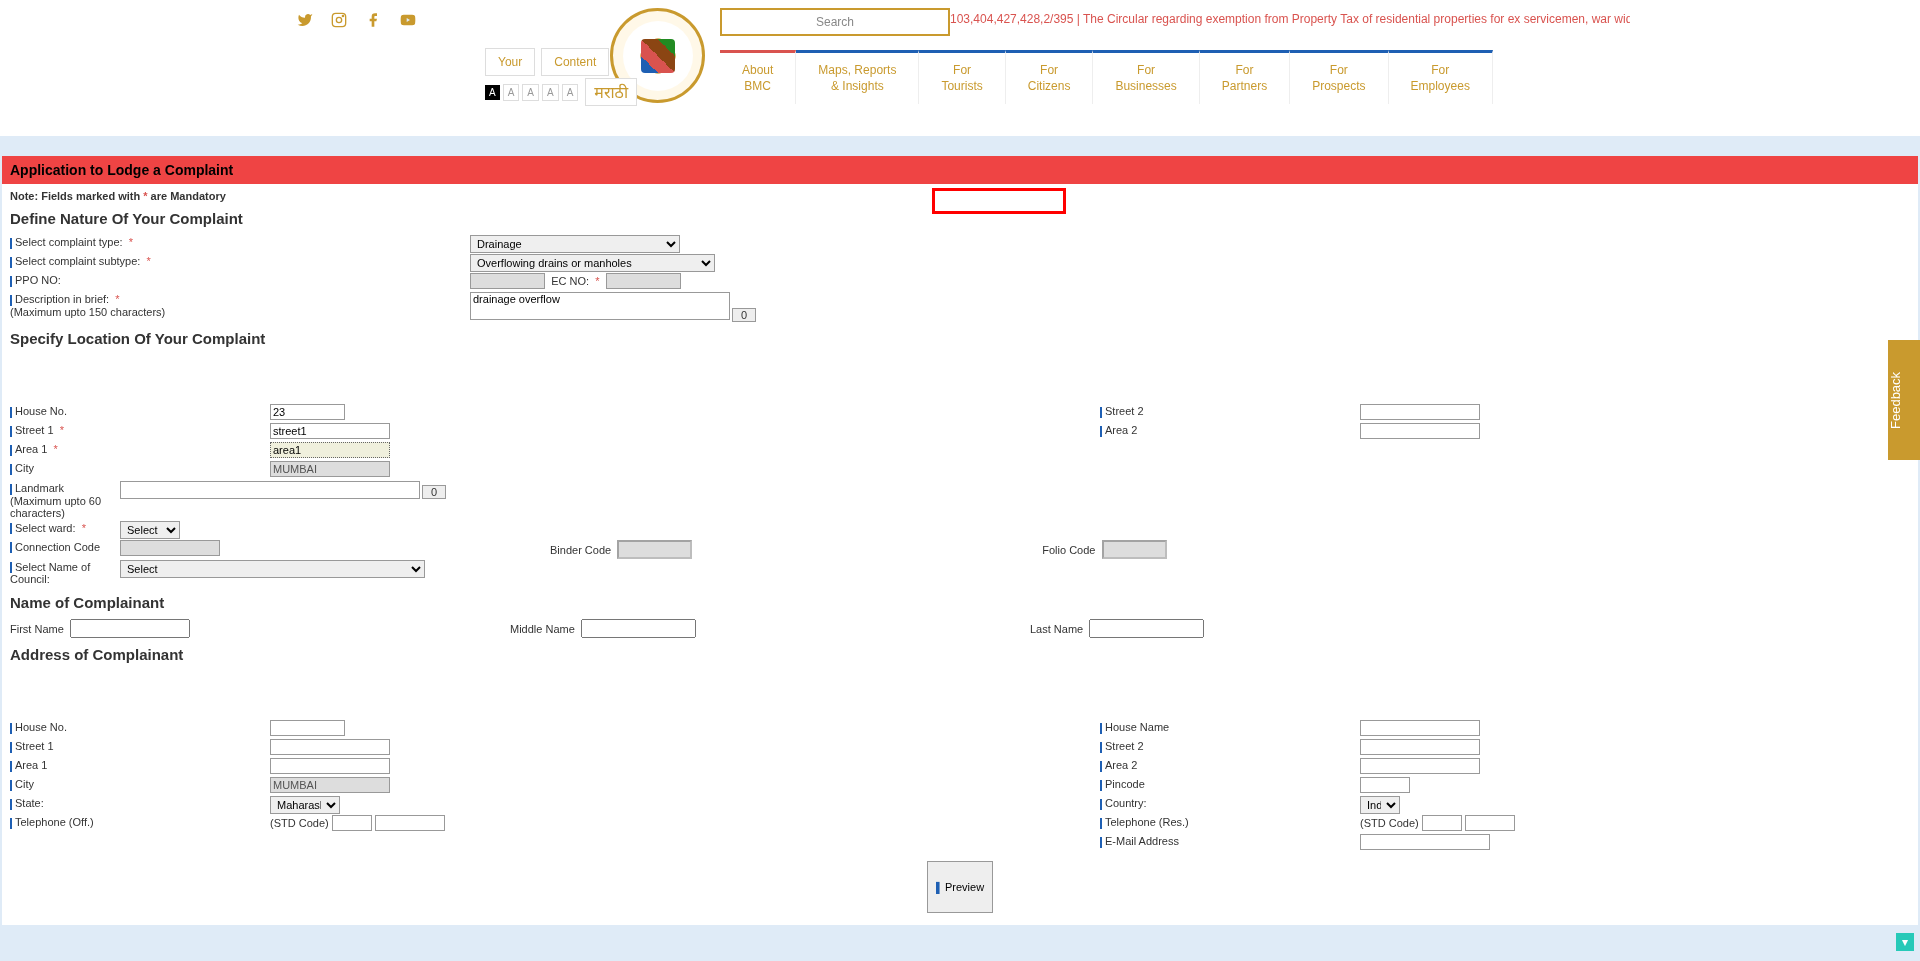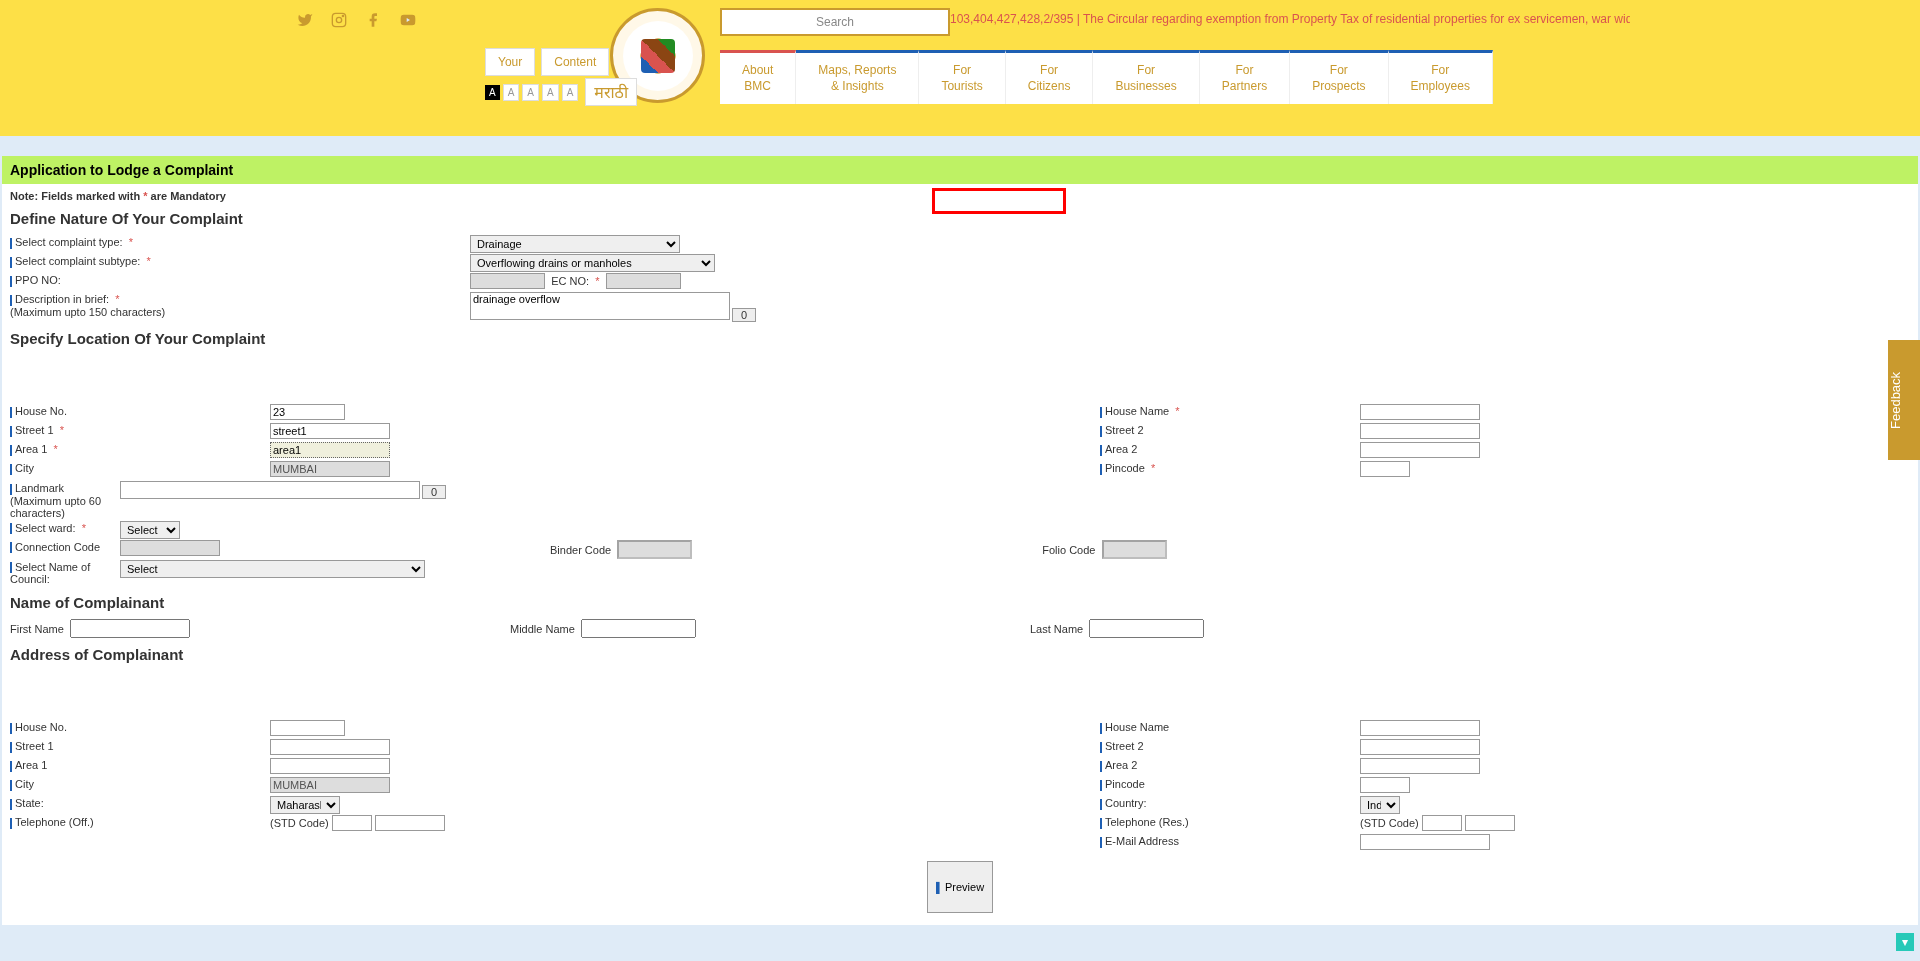--- a/index.html
+++ b/index.html
@@ -1,37 +1,37 @@
 <!DOCTYPE html>
 <html><head>
 <meta charset="utf-8">
 <style>
 * { box-sizing: border-box; margin: 0; padding: 0; }
 body { font-family: Arial, sans-serif; font-size: 11px; background: #dfebf7; color: #333; }
-.header-area { background: #fde047; padding: 8px 0 0 0; }
+.header-area { background: #ffffff; padding: 8px 0 0 0; }
 .header-content { width: 1350px; margin: 0 auto; position: relative; }
 .social-icons { display: flex; gap: 18px; padding: 4px 12px; align-items: center; }
 .social-icons span { color: #c99a2e; font-size: 16px; cursor: pointer; }
 .search-box { position: absolute; top: 0; left: 435px; width: 230px; height: 28px; border: 2px solid #c99a2e; text-align: center; color: #888; font-size: 12px; line-height: 24px; background: #fff; }
 .news-ticker { position: absolute; top: 4px; left: 665px; width: 680px; height: 20px; overflow: hidden; white-space: nowrap; color: #d9534f; font-size: 12px; }
 .logo { position: absolute; top: 0; left: 325px; width: 95px; height: 95px; border-radius: 50%; border: 3px solid #c99a2e; background: #fff8e8; display: flex; align-items: center; justify-content: center; }
 .logo-inner { width: 70px; height: 70px; border-radius: 50%; background: radial-gradient(circle, #fff 30%, #c99a2e 31%, #c99a2e 35%, #fff 36%); position: relative; }
 .logo-inner::after { content: ''; position: absolute; top: 18px; left: 18px; width: 34px; height: 34px; background: linear-gradient(45deg, #1e5fb3 25%, #d9534f 25%, #d9534f 50%, #8b4513 50%, #8b4513 75%, #228b22 75%); border-radius: 4px; }
 .help-content { position: absolute; top: 40px; left: 200px; display: flex; gap: 6px; }
 .help-content .box { background: #fff; padding: 6px 12px; border: 1px solid #ddd; color: #c99a2e; font-size: 12px; cursor: pointer; }
 .font-options { position: absolute; top: 70px; left: 200px; display: flex; gap: 3px; align-items: center; }
 .font-options .fa { background: #000; color: #fff; padding: 2px 4px; font-size: 10px; }
 .font-options .fa2 { background: #fff; border: 1px solid #ddd; padding: 2px 4px; font-size: 10px; color: #999; }
 .font-options .lang { background: #fff; border: 1px solid #ddd; padding: 2px 8px; font-size: 16px; color: #c99a2e; margin-left: 4px; }
 .nav-bar { position: absolute; top: 42px; left: 435px; display: flex; background: #fff; border-top: 3px solid #d9534f; }
 .nav-bar .nav-item { padding: 10px 22px; text-align: center; color: #c99a2e; font-size: 12px; border-top: 3px solid transparent; margin-top: -3px; cursor: pointer; line-height: 1.3; border-right: 1px solid #eee; }
 .nav-bar .nav-item:not(:first-child) { border-top-color: #1e5fb3; }
 .nav-bar .nav-item:first-child { border-top-color: #d9534f; }
 .main-content { background: #fff; margin: 20px 2px 2px 2px; padding: 0; position: relative; }
-.page-title { background: #bef264; padding: 6px 8px; font-weight: bold; font-size: 14px; color: #000; }
+.page-title { background: #ef4444; padding: 6px 8px; font-weight: bold; font-size: 14px; color: #000; }
 .form-area { padding: 4px 8px; }
 .note { font-size: 11px; font-weight: bold; margin: 2px 0; }
 .note .ast { color: #d9534f; }
 .section-title { font-size: 15px; font-weight: bold; margin: 8px 0; }
 .form-row { display: flex; align-items: flex-start; margin: 1px 0; min-height: 18px; }
 .form-label { width: 260px; font-size: 11px; padding: 1px 0; }
 .form-label .bar { color: #1e5fb3; display: inline-block; width: 3px; border-left: 2px solid #1e5fb3; height: 11px; margin-right: 2px; vertical-align: middle; }
 .ast { color: #d9534f; }
 .form-input { }
 .form-input select, .form-input input[type=text], .form-input textarea { border: 1px solid #999; font-size: 11px; padding: 0 2px; font-family: Arial; }
@@ -147,34 +147,26 @@
             <div class="form-label"><span class="bar"></span><span>Area 1</span>&nbsp;&nbsp;<span class="ast">*</span></div>
             <div class="form-input"><input type="text" class="highlighted-input" style="width: 120px;" value="area1"></div>
           </div>
         <div class="form-row">
             <div class="form-label"><span class="bar"></span><span>City</span></div>
             <div class="form-input"><input type="text" class="disabled-input" style="width: 120px;" disabled="" value="MUMBAI"></div>
           </div>
       </div>
       <div class="col" style="margin-left:280px;">
         <div class="form-row">
-            <div class="form-label" style="width:260px;"><span class="bar"></span><span>House Name</span>&nbsp;&nbsp;<span class="ast">*</span></div>
-            <div class="form-input"><input type="text" style="width: 120px;"></div>
-          </div>
-        <div class="form-row">
             <div class="form-label" style="width:260px;"><span class="bar"></span><span>Street 2</span></div>
             <div class="form-input"><input type="text" style="width: 120px;"></div>
           </div>
         <div class="form-row">
             <div class="form-label" style="width:260px;"><span class="bar"></span><span>Area 2</span></div>
             <div class="form-input"><input type="text" style="width: 120px;"></div>
-          </div>
-        <div class="form-row">
-            <div class="form-label" style="width:260px;"><span class="bar"></span><span>Pincode</span>&nbsp;&nbsp;<span class="ast">*</span></div>
-            <div class="form-input"><input type="text" style="width: 50px;"></div>
           </div>
       </div>
     </div>
 
     <div class="form-row">
         <div class="form-label" style="width:110px;"><span class="bar"></span><span>Landmark</span><br><span>(Maximum upto 60 characters)</span></div>
         <div class="form-input"><input type="text" style="width: 300px; height: 18px;"><span class="counter">0</span></div>
       </div>
     <div class="form-row">
         <div class="form-label" style="width:110px;"><span class="bar"></span><span>Select ward:</span>&nbsp;&nbsp;<span class="ast">*</span></div>

